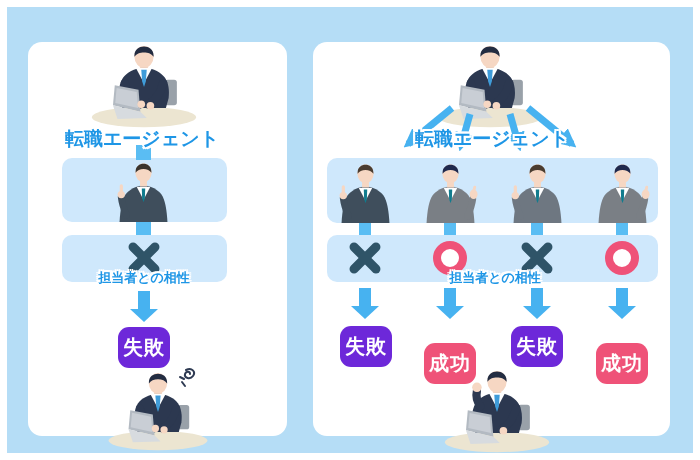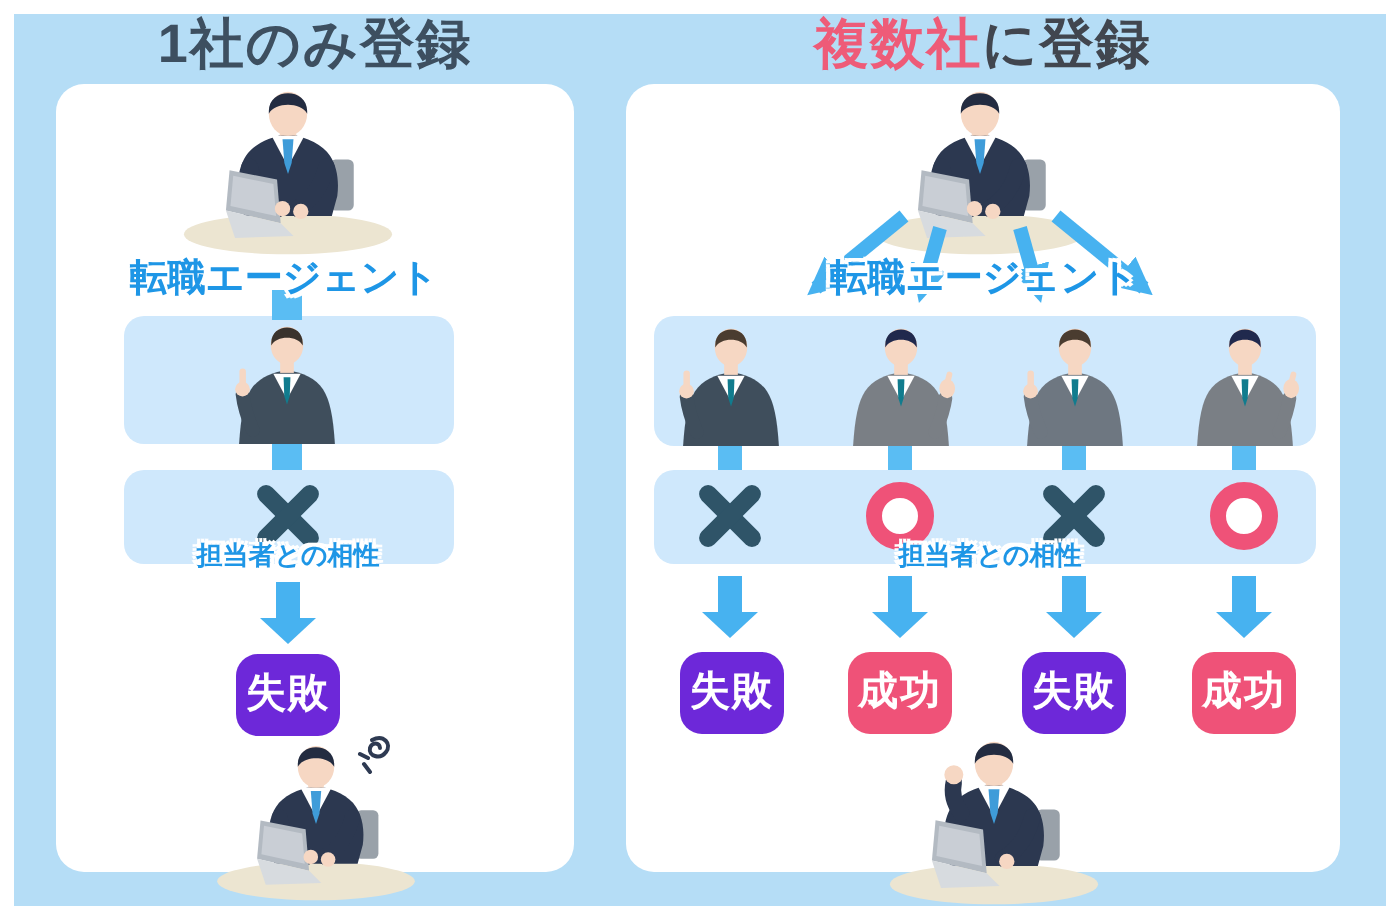--- a/index.html
+++ b/index.html
@@ -39,21 +39,21 @@
     content:"";position:absolute;left:50%;top:50%;width:40px;height:9px;border-radius:5px;
     background:#2f5468;transform:translate(-50%,-50%) rotate(45deg);}
   .mark-x::after{transform:translate(-50%,-50%) rotate(-45deg);}
   .mark-o{width:34px;height:34px;box-sizing:border-box;border:8px solid #ef5278;
     border-radius:50%;background:#fff;margin:1px;}
   .badge{
     position:absolute;height:41px;line-height:41px;border-radius:11px;text-align:center;
     color:#fff;font-size:20px;font-weight:900;z-index:4;letter-spacing:1px;
   }
   .result-fail{background:#6d28d9;}
-  .result-success{background:#ef5278;}
+  .result-success{background:#ef5278;margin-top:17px;}
   .person{position:absolute;}
   #watermark{
     position:absolute;left:586px;top:437px;width:110px;text-align:right;color:#ffffff;
     font-size:15px;font-weight:bold;font-variant:small-caps;letter-spacing:1.5px;z-index:5;
   }
   #fan-arrows{position:absolute;left:340px;top:98px;z-index:5;}
 </style>
 </head>
 <body>
 
@@ -114,21 +114,20 @@
       </symbol>
       <symbol id="bust-palm" viewBox="0 0 90 70">
         <use href="#bust-core"></use>
         <path d="M65,62 Q70,50 71,42" stroke="var(--suit,#7a7f85)" stroke-width="8" stroke-linecap="round" fill="none"></path>
         <ellipse cx="72" cy="36.5" rx="4.6" ry="5.6" fill="var(--skin,#f6d7c3)"></ellipse>
         <rect x="70.8" y="26.5" width="3.4" height="10" rx="1.7" fill="var(--skin,#f6d7c3)" transform="rotate(14 72.5 31.5)"></rect>
       </symbol>
     </defs>
   </svg>
 
-  <div class="title" id="left-title">1社のみ登録</div>
   <div class="panel" id="left-panel"></div>
 
   <svg class="person" style="left:89px;top:45px;--suit:#2c3850;--hair:#232c41" width="110" height="84">
       <use href="#p-desk"></use>
     </svg>
 
   <div class="agent-label" style="left:42px;top:126px;width:200px">転職エージェント</div>
 
   <div class="stub" style="left:136px;top:145px;width:15px;height:15px"></div>
 
@@ -153,23 +152,20 @@
   <div class="badge result-fail" style="left:118px;top:327px;width:52px">失敗</div>
 
   <svg class="person" style="left:106px;top:372px;--suit:#2c3850;--hair:#232c41" width="104" height="80">
       <use href="#p-desk"></use>
     </svg>
   <svg class="person" style="left:178px;top:366px" width="20" height="26" viewBox="0 0 20 26">
     <path d="M8,4 C14,1 18,6 15,10 C12,14 6,12 7,8 C8,5 12,5 12,8" stroke="#2e3a52" stroke-width="2" fill="none" stroke-linecap="round"></path>
     <path d="M4,16 l3,4 M2,11 l4,2" stroke="#2e3a52" stroke-width="2" fill="none" stroke-linecap="round"></path>
   </svg>
 
-  <div class="title" id="right-title">
-    <span class="hl">複数社</span><span>に登録</span>
-  </div>
   <div class="panel" id="right-panel"></div>
 
   <svg class="person" style="left:435px;top:45px;--suit:#2c3850;--hair:#232c41" width="110" height="84">
       <use href="#p-desk"></use>
     </svg>
 
   <svg id="fan-arrows" width="310" height="64" viewBox="0 0 310 64">
     <defs>
       <marker id="ah" viewBox="0 0 10 10" refX="7" refY="5" markerWidth="2.7" markerHeight="2.7" orient="auto">
         <path d="M0,0 L10,5 L0,10 Z" fill="#47b2f0"></path>

